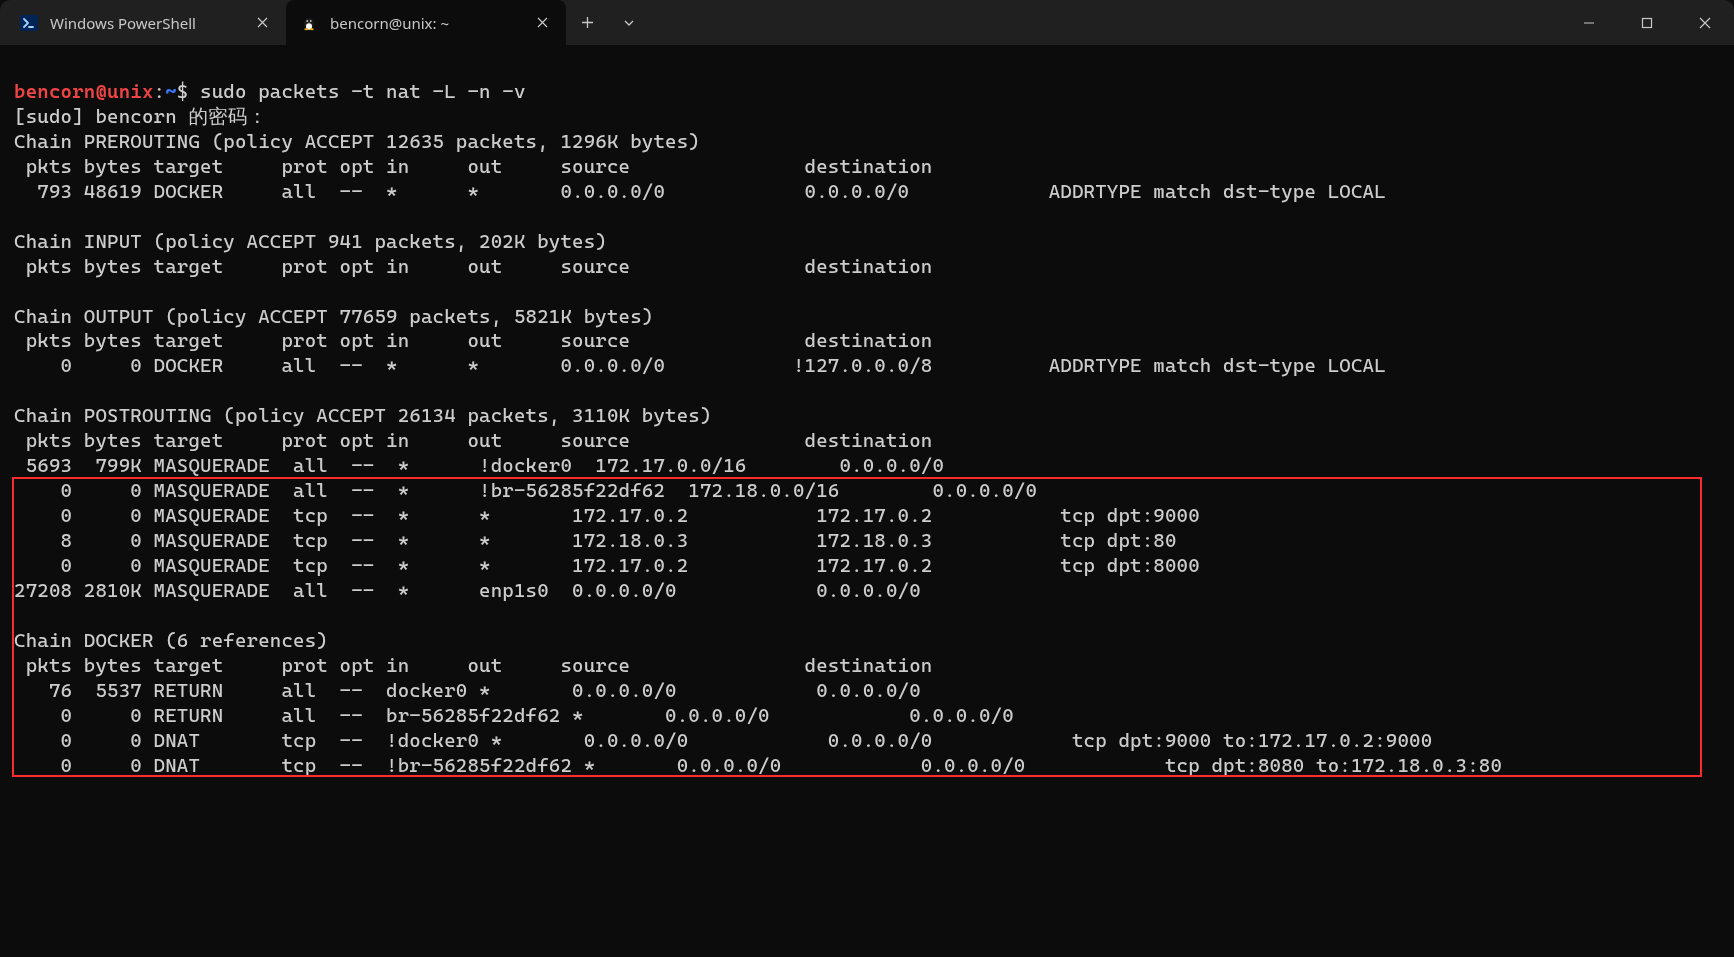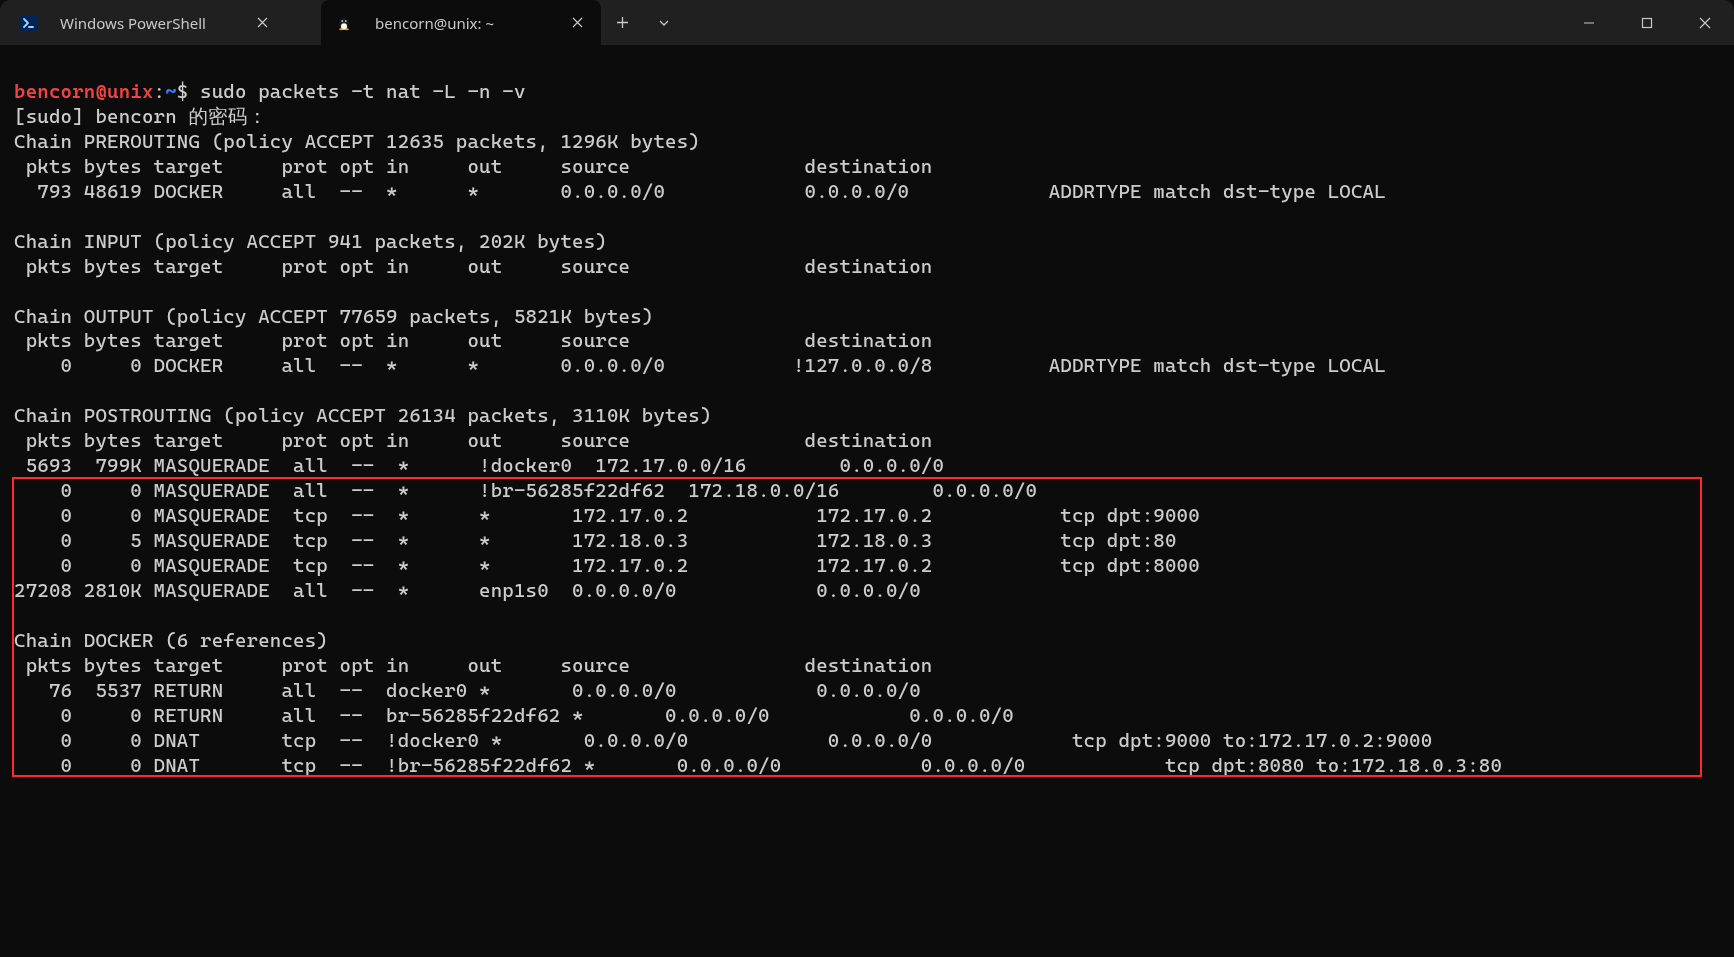--- a/index.html
+++ b/index.html
@@ -19,30 +19,30 @@
     height: 45px;
     background: #202020;
     display: flex;
     align-items: stretch;
     user-select: none;
   }
   .tabs { display: flex; align-items: stretch; padding-left: 6px; }
   .tab {
     display: flex;
     align-items: center;
-    gap: 22px;
+    gap: 12px;
     padding: 0 14px;
     min-width: 280px;
     color: #c8c8c8;
     border-top-left-radius: 8px;
     border-top-right-radius: 8px;
     position: relative;
   }
   .tab.inactive { background: transparent; }
-  .tab.active { background: #0c0c0c; margin-left: 35px; }
+  .tab.active { background: #0c0c0c; }
   .tab .tab-icon { width: 18px; height: 18px; display: inline-flex; align-items: center; justify-content: center; }
   .tab .tab-title { flex: 1 1 auto; font-size: 15px; font-family: "Segoe UI", system-ui, sans-serif; white-space: nowrap; overflow: hidden; text-overflow: ellipsis; }
   .tab .close {
     width: 20px; height: 20px; display: inline-flex; align-items: center; justify-content: center;
     border-radius: 3px; color: #c8c8c8; cursor: pointer;
   }
 
   .tab-actions { display: flex; align-items: center; }
   .tab-action-btn {
     width: 42px; height: 100%;
@@ -166,21 +166,21 @@
 
 <span class="white">Chain OUTPUT (policy ACCEPT 77659 packets, 5821K bytes)</span>
 <span class="white"> pkts bytes target     prot opt in     out     source               destination</span>
 <span class="white">    0     0 DOCKER     all  --  *      *       0.0.0.0/0           !127.0.0.0/8          ADDRTYPE match dst-type LOCAL</span>
 
 <span class="white">Chain POSTROUTING (policy ACCEPT 26134 packets, 3110K bytes)</span>
 <span class="white"> pkts bytes target     prot opt in     out     source               destination</span>
 <span class="white"> 5693  799K MASQUERADE  all  --  *      !docker0  172.17.0.0/16        0.0.0.0/0</span>
 <span class="white">    0     0 MASQUERADE  all  --  *      !br-56285f22df62  172.18.0.0/16        0.0.0.0/0</span>
 <span class="white">    0     0 MASQUERADE  tcp  --  *      *       172.17.0.2           172.17.0.2           tcp dpt:9000</span>
-<span class="white">    0     5 MASQUERADE  tcp  --  *      *       172.18.0.3           172.18.0.3           tcp dpt:80</span>
+<span class="white">    8     0 MASQUERADE  tcp  --  *      *       172.18.0.3           172.18.0.3           tcp dpt:80</span>
 <span class="white">    0     0 MASQUERADE  tcp  --  *      *       172.17.0.2           172.17.0.2           tcp dpt:8000</span>
 <span class="white">27208 2810K MASQUERADE  all  --  *      enp1s0  0.0.0.0/0            0.0.0.0/0</span>
 
 <span class="white">Chain DOCKER (6 references)</span>
 <span class="white"> pkts bytes target     prot opt in     out     source               destination</span>
 <span class="white">   76  5537 RETURN     all  --  docker0 *       0.0.0.0/0            0.0.0.0/0</span>
 <span class="white">    0     0 RETURN     all  --  br-56285f22df62 *       0.0.0.0/0            0.0.0.0/0</span>
 <span class="white">    0     0 DNAT       tcp  --  !docker0 *       0.0.0.0/0            0.0.0.0/0            tcp dpt:9000 to:172.17.0.2:9000</span>
 <span class="white">    0     0 DNAT       tcp  --  !br-56285f22df62 *       0.0.0.0/0            0.0.0.0/0            tcp dpt:8080 to:172.18.0.3:80</span>
   <div class="highlight-box" style="top:432px;left:12px;width:1690px;height:300px;"></div>

